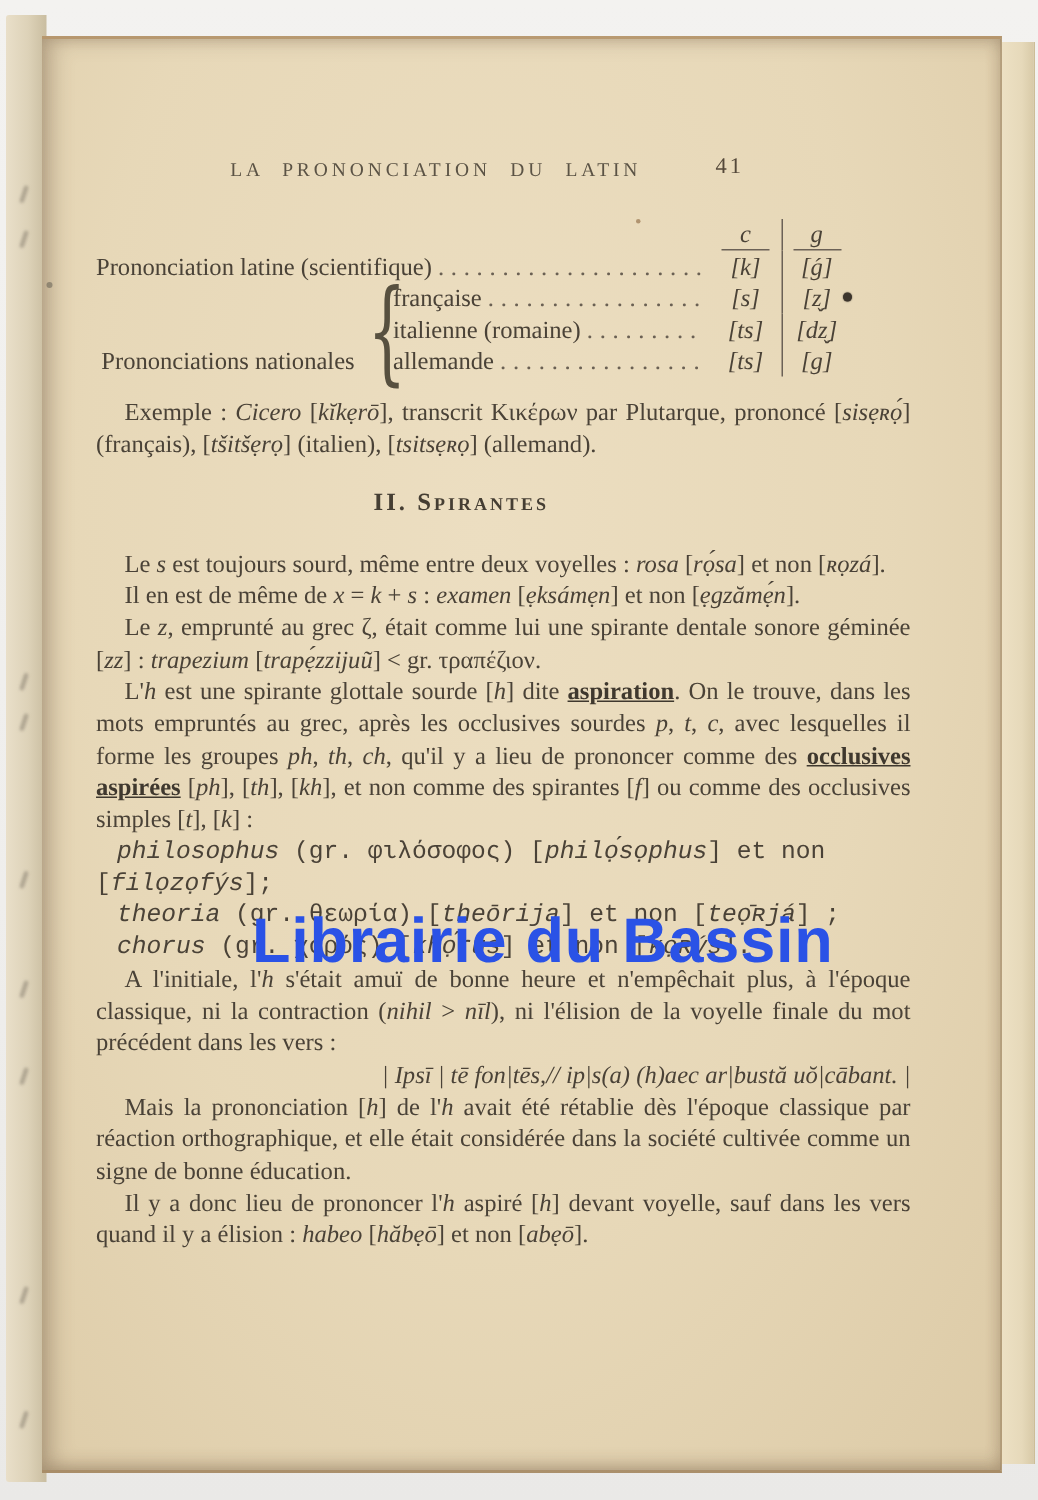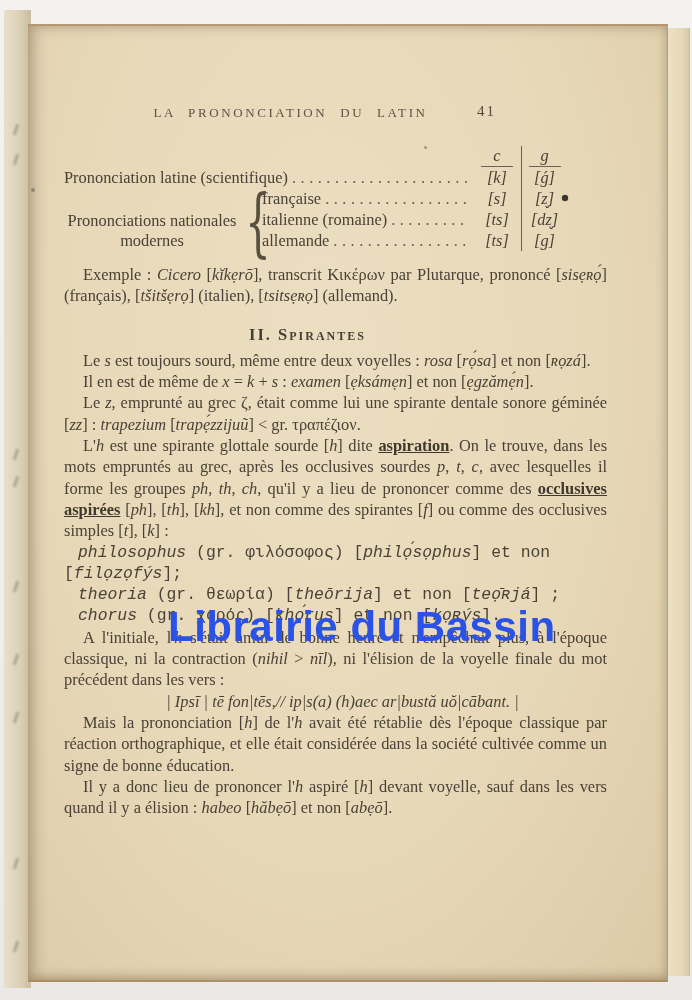--- a/index.html
+++ b/index.html
@@ -70,28 +70,28 @@
   .brace{
     width:22px;flex:none;font-size:74px;line-height:60px;font-weight:400;
     transform:scaleX(.55) scaleY(1.02);color:#57503f;text-align:center;
     font-family:"DejaVu Serif",serif;
   }
   .group-sub{flex:1;min-width:0;}
 
   
   .example{margin:13px 0 4px 0;text-indent:19px;text-align:justify;}
   .sect-heading{
-    margin:17px 0 5px 0;font-size:16.5px;font-weight:bold;letter-spacing:2px;
+    margin:17px 0 20px 0;font-size:16.5px;font-weight:bold;letter-spacing:2px;
     font-variant:small-caps;text-align:center;position:relative;left:-28px;color:#453e33;
   }
 
   
   .body-p{margin:0;text-align:justify;text-indent:19px;}
   .body-p.hang{text-indent:14px;text-align:left;font-family:Liberation Mono, monospace;}
-  .body-p.verse{text-indent:14px;text-align:center;font-style:italic;}
+  .body-p.verse{text-indent:14px;text-align:right;font-style:italic;}
   b{color:#3f382e;text-decoration:underline;}
 
   
   .speck{position:absolute;border-radius:50%;z-index:3;}
   .s1{left:562px;top:195px;width:6px;height:6px;background:#3c352c;box-shadow:0 0 1px #3c352c;}
   .s2{left:424px;top:146px;width:3px;height:3px;background:rgba(130,90,50,.55);}
   .s3{left:31px;top:188px;width:4px;height:4px;background:rgba(90,85,75,.5);filter:blur(.5px);}
 
   
   .watermark{
@@ -138,21 +138,20 @@
           <span class="t-main">
             <span class="rowlabel">Prononciation latine (scientifique)</span>
             <span class="dots">............................</span>
           </span>
           <span class="t-c">[k]</span>
           <span class="t-g">[ǵ]</span>
         </div>
         <div class="t-group">
           <span class="group-left">
             <span>Prononciations nationales</span>
-            <span class="gl2">modernes</span>
           </span>
           <span class="brace">{</span>
           <span class="group-sub" id="group-sub">
               <div class="t-row">
                 <span class="t-main">
                   <span class="rowlabel">française</span>
                   <span class="dots">............................</span>
                 </span>
                 <span class="t-c">[s]</span>
                 <span class="t-g">[z̬]</span>

